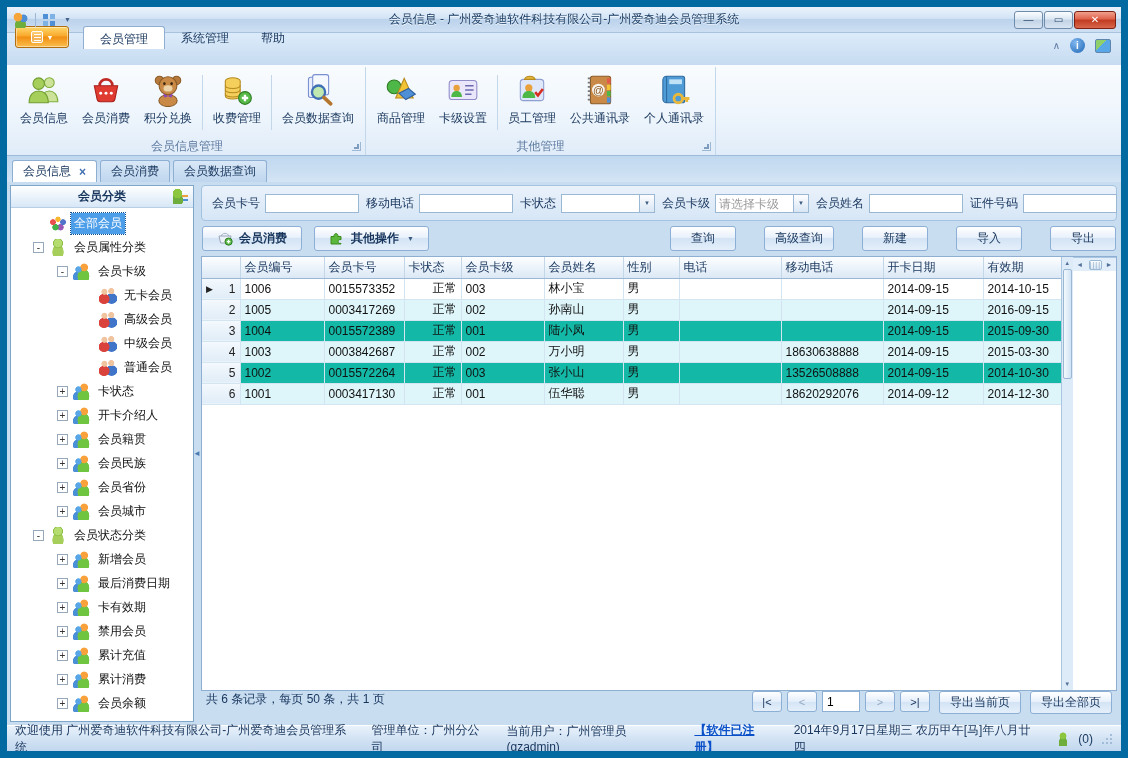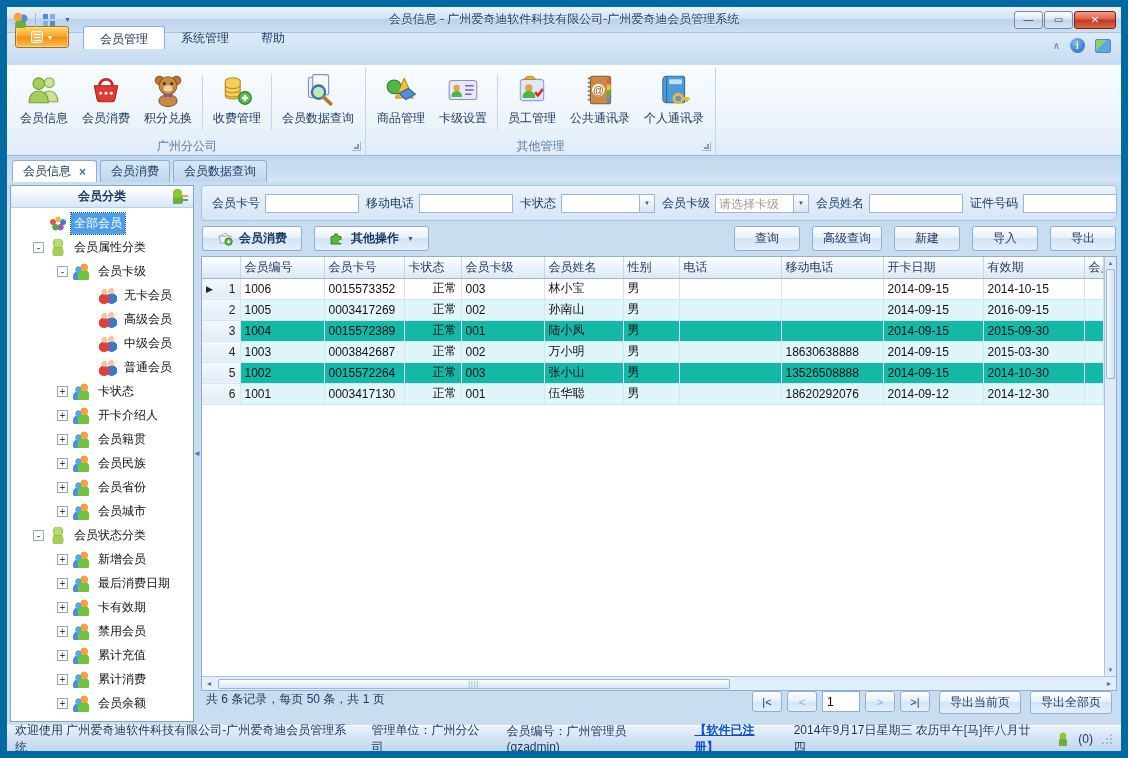--- a/index.html
+++ b/index.html
@@ -138,25 +138,25 @@
   
   .toolbar { flex:none; height:30px; display:flex; align-items:center; gap:12px; padding:0 2px 6px; }
   .tbtn { height:25px; border:1px solid #8cb0d5; border-radius:3px; color:#17355c;
           background:linear-gradient(#ffffff,#e9f1fb 45%,#d4e4f5 50%,#e4effa);
           display:flex; align-items:center; justify-content:center; gap:6px; padding:0 14px; white-space:nowrap; }
   .tbtn.strong { font-weight:bold; }
   .tbtn .mini { width:16px; height:16px; flex:none; }
   .tbtn .mini svg { width:100%; height:100%; }
   .tbtn .dd { font-size:7px; color:#3c5b80; margin-left:2px; }
   .toolbar .spacer { flex:1; }
-  .tbtn.small { min-width:66px; padding:0 10px; }
+  .tbtn.small { min-width:66px; padding:0 10px;margin-left:16px; }
 
   
   .gridwrap { flex:1; min-height:0; border:1px solid #8eafd2; background:#fff; position:relative;
-              display:flex; flex-direction:column; margin:0 1px; }
+              display:flex; flex-direction:row; margin:0 1px; }
   .gridscroll { flex:1; overflow:hidden; position:relative; }
   table.grid { border-collapse:collapse; table-layout:fixed; width:calc(100% - 12px); }
   table.grid th { height:21px; font-weight:normal; text-align:left; padding:0 4px; color:#17355c;
       background:linear-gradient(#fdfeff,#eaf2fa 55%,#dbe8f4); border-right:1px solid #c3d7e8;
       border-bottom:1px solid #9ab7d4; overflow:hidden; white-space:nowrap; }
   table.grid td { height:21px; padding:0 4px; border-right:1px solid #d3e5f0; border-bottom:1px solid #d3e5f0;
       overflow:hidden; white-space:nowrap; color:#111; }
   tr.row-white td { background:#fff; } tr.row-cyan td { background:#def5fa; } tr.row-cream td { background:#14b8a6; }
   td.c-ind, th.h-ind { background:linear-gradient(#f4f9fd,#e0ecf7) !important; border-right:1px solid #9ab7d4; }
   td.c-ind { display:table-cell; }
@@ -300,21 +300,21 @@
                 <rect x="7" y="4" width="15" height="19" rx="2" fill="#e9eefc" stroke="#7a8fd0"></rect>
                 <rect x="11" y="1.5" width="15" height="19" rx="2" fill="#f5f8ff" stroke="#7a8fd0"></rect>
                 <circle cx="16.5" cy="18" r="6.2" fill="#bfe9b0" stroke="#3f6fb5" stroke-width="2.2"></circle>
                 <path d="M21.5 23l6.5 6" stroke="#b5762e" stroke-width="3.4" stroke-linecap="round"></path>
               </svg>
           </span>
           <span class="rlabel">会员数据查询</span>
         </div>
       </div>
       <div class="rcaption">
-        <span>广州分公司</span>
+        <span>会员信息管理</span>
         <span class="launcher"></span>
       </div>
     </div>
 
     <div class="rgroup">
       <div class="rbtns">
         <div class="rbtn">
           <span class="ricon">
             <svg viewBox="0 0 32 32">
                 <circle cx="9.5" cy="13" r="6.5" fill="#4db848" stroke="#2f7d22"></circle>
@@ -806,21 +806,21 @@
         <span class="pbtn">&gt;|</span>
         <span class="tbtn export">导出当前页</span>
         <span class="tbtn export">导出全部页</span>
       </div>
     </div>
   </div>
 
   <div class="statusbar">
     <span>欢迎使用 广州爱奇迪软件科技有限公司-广州爱奇迪会员管理系统</span>
     <span>管理单位：广州分公司</span>
-    <span>会员编号：广州管理员(gzadmin)</span>
+    <span>当前用户：广州管理员(gzadmin)</span>
     <span class="reg-link">【软件已注册】</span>
     <span>2014年9月17日星期三 农历甲午[马]年八月廿四</span>
     <div class="status-right">
       <span class="person-icon"></span>
       <span>(0)</span>
       <svg class="grip-icon" viewBox="0 0 12 12">
         <circle cx="10" cy="2" r="1" fill="#93b0cf"></circle>
           <circle cx="10" cy="6" r="1" fill="#93b0cf"></circle>
         <circle cx="6" cy="6" r="1" fill="#93b0cf"></circle>
           <circle cx="10" cy="10" r="1" fill="#93b0cf"></circle>

